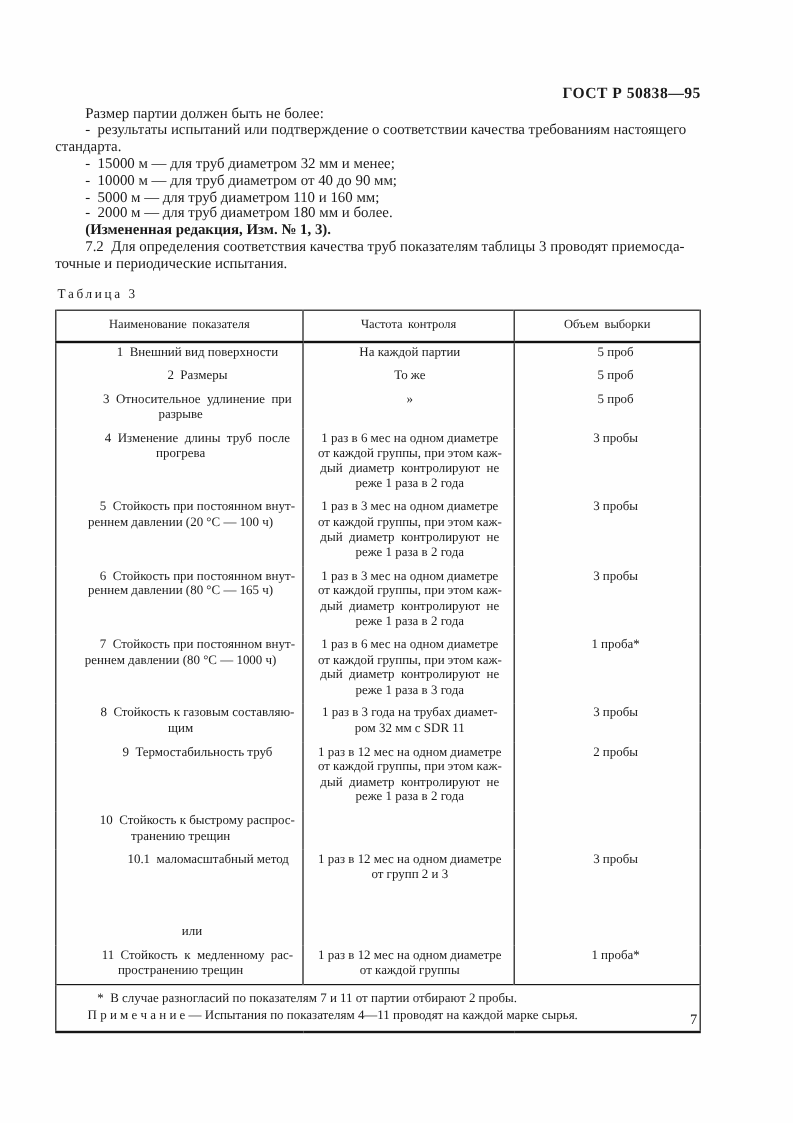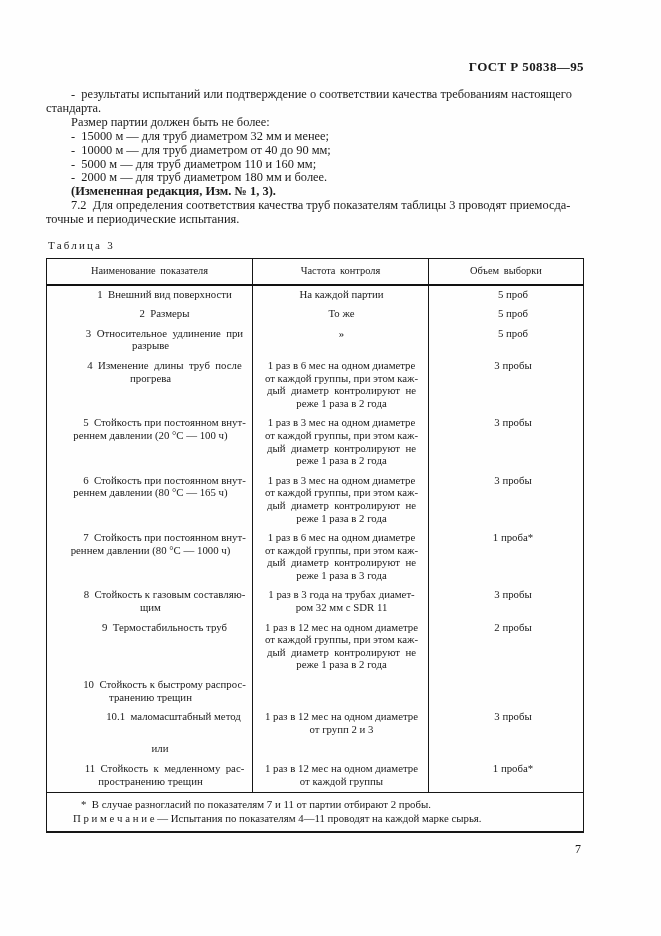--- a/index.html
+++ b/index.html
@@ -10,21 +10,21 @@
   }
   .page {
     position: relative;
     width: 661px;
     height: 936px;
     background: #fefefe;
     overflow: hidden;
   }
   .doc-header {
     position: absolute;
-    top: 59px;
+    top: 70px;
     right: 77px;
     font-weight: bold;
     font-size: 13px;
     letter-spacing: 0.4px;
     white-space: pre;
   }
   .intro {
     position: absolute;
     top: 88px;
     left: 46px;
@@ -73,21 +73,21 @@
   }
   table.gost td {
     border-left: 1px solid #161616;
     border-right: 1px solid #161616;
     vertical-align: top;
     padding: 2px 3px 5px 3px;
   }
   .cell { white-space: pre-wrap; text-align: center; }
   td.c-name .cell { text-indent: 28px; padding-left: 2px; }
   tr.sub td.c-name .cell { text-indent: 46px; }
-  tr.ili td.c-name .cell { text-indent: 19px; }
+  tr.ili td.c-name .cell { text-indent: 19px; margin-top: 28px; }
   td.c-freq .cell { padding-left: 3px; padding-right: 1px; }
   td.c-freq.center { text-align: center; }
   td.c-sample .cell { padding-left: 14px; }
   tr.footrow td {
     border-top: 1.5px solid #161616;
     padding: 4px 8px 6px 6px;
   }
   .footnote-line { white-space: pre-wrap; font-size: 10.8px; line-height: 14px; }
   .footnote-line.fn-star { text-indent: 28px; }
   .footnote-line.fn-note { text-indent: 20px; }
@@ -99,23 +99,23 @@
   }
 </style>
 </head>
 <body>
 
 <div class="page">
 
   <div class="doc-header">ГОСТ Р 50838—95</div>
 
   <div class="intro">
+    <p>Размер партии должен быть не более:</p>
     <p>-  результаты испытаний или подтверждение о соответствии качества требованиям настоящего
 стандарта.</p>
-    <p>Размер партии должен быть не более:</p>
     <p>-  15000 м — для труб диаметром 32 мм и менее;</p>
     <p>-  10000 м — для труб диаметром от 40 до 90 мм;</p>
     <p>-  5000 м — для труб диаметром 110 и 160 мм;</p>
     <p>-  2000 м — для труб диаметром 180 мм и более.</p>
     <p class="bold">(Измененная редакция, Изм. № 1, 3).</p>
     <p>7.2  Для определения соответствия качества труб показателям таблицы 3 проводят приемосда-
 точные и периодические испытания.</p>
   </div>
 
   <div class="table-caption">Таблица 3</div>

